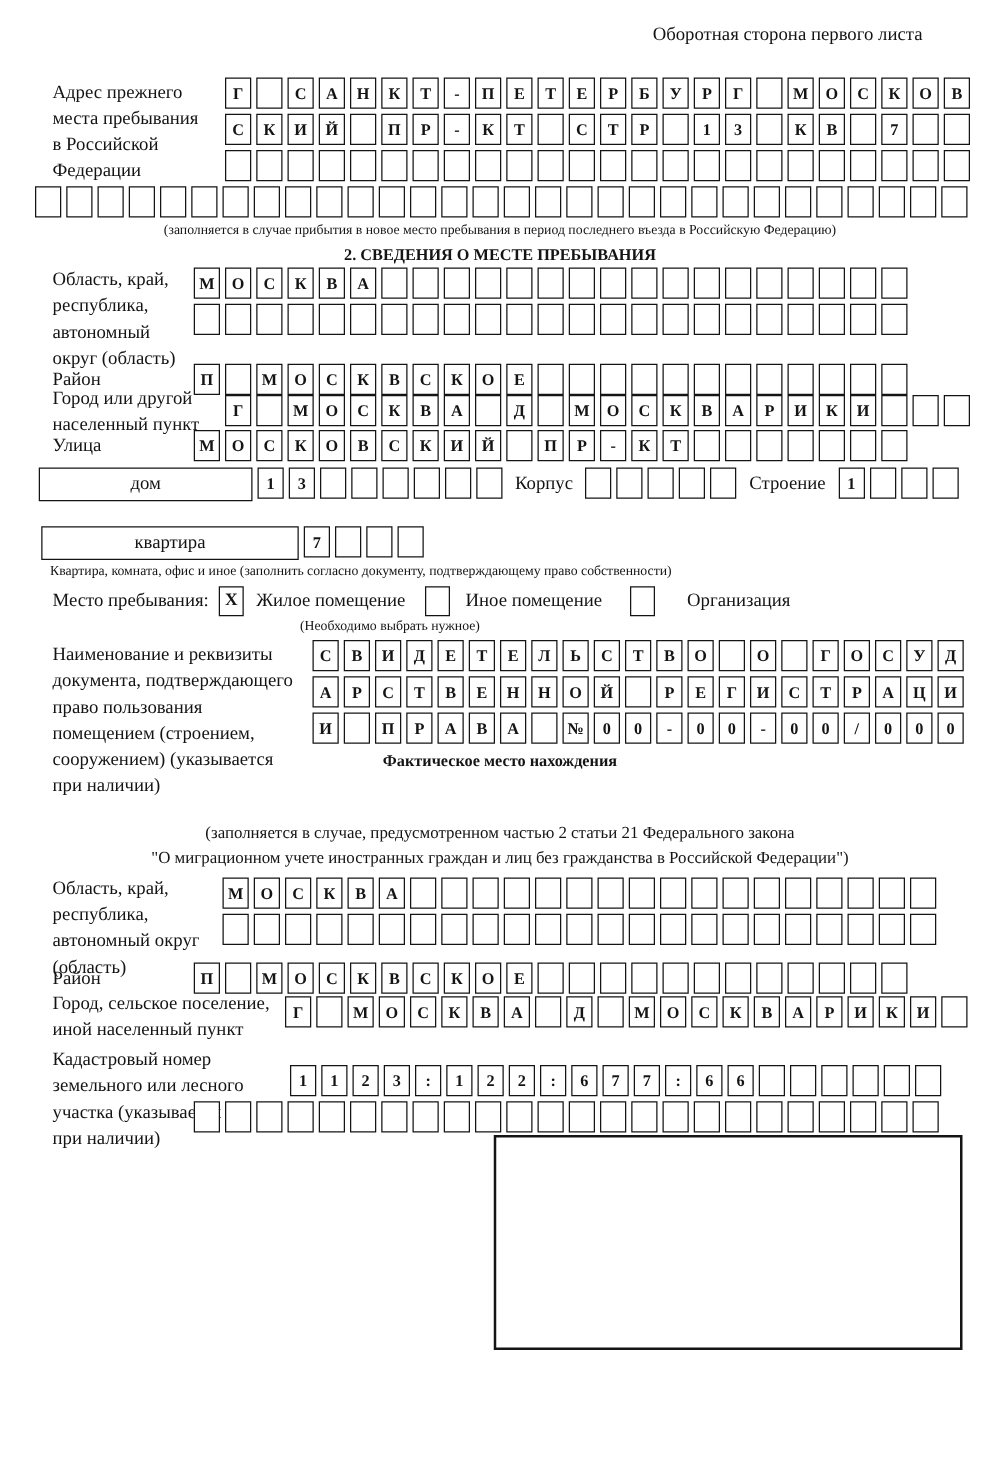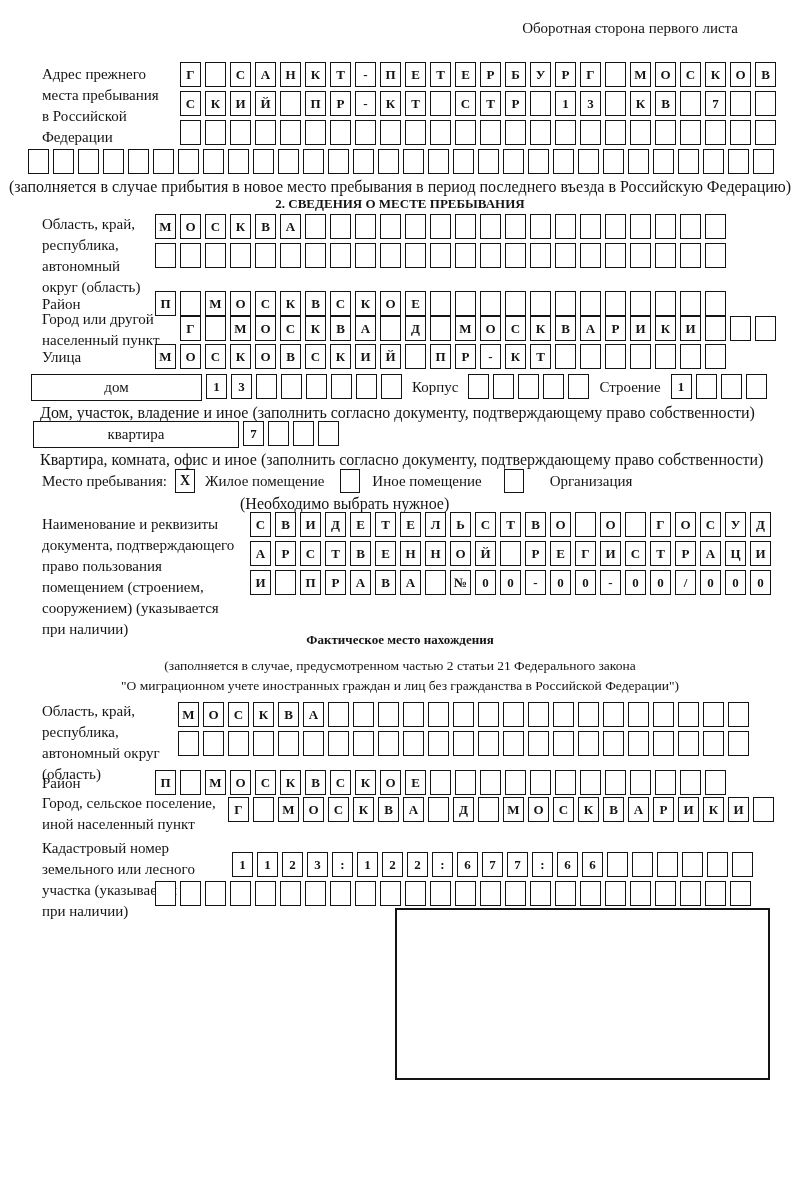--- a/index.html
+++ b/index.html
@@ -14,21 +14,21 @@
     flex:0 0 21px; width:21px; height:25px; box-sizing:border-box;
     border:1.5px solid #141414; background:#fff;
     display:flex; align-items:center; justify-content:center;
     font-size:13px; font-weight:bold; line-height:1;
   }
   .boxlabel {
     box-sizing:border-box; border:1.5px solid #141414; height:27px;
     display:flex; align-items:center; justify-content:center; font-size:15px;
   }
   .inline-lbl { font-size:15px; line-height:27px; }
-  .caption { font-size:16px; }
+  .caption { font-size:11px; }
   .center { left:0; width:800px; text-align:center; }
   .title { font-weight:bold; font-size:13px; }
   .checkbox {
     flex:0 0 20px; width:20px; height:24px; box-sizing:border-box;
     border:1.5px solid #141414; display:flex; align-items:center; justify-content:center;
     font-size:14px; font-weight:bold;
   }
   .mesto-row { display:flex; align-items:center; }
   .domrow { display:flex; }
   .bigbox { box-sizing:border-box; border:2px solid #141414; background:#fff; }
@@ -318,21 +318,20 @@
         <span class="cell"></span>
       </div>
     <div class="inline-lbl" style="margin:0 6px;">Строение</div>
     <div class="cellrow">
         <span class="cell">1</span>
         <span class="cell"></span>
         <span class="cell"></span>
         <span class="cell"></span>
       </div>
   </div>
-  <div class="abs caption" style="left:40px; top:404px;">Дом, участок, владение и иное (заполнить согласно документу, подтверждающему право собственности)</div>
 
   <div class="abs domrow" style="left:33px; top:421px; gap:4px;">
     <div class="boxlabel" style="width:206px;">квартира</div>
     <div class="cellrow">
         <span class="cell">7</span>
         <span class="cell"></span>
         <span class="cell"></span>
         <span class="cell"></span>
       </div>
   </div>
@@ -418,21 +417,21 @@
       <span class="cell">0</span>
       <span class="cell">-</span>
       <span class="cell">0</span>
       <span class="cell">0</span>
       <span class="cell">/</span>
       <span class="cell">0</span>
       <span class="cell">0</span>
       <span class="cell">0</span>
     </div>
 
-  <div class="abs title center" style="top:632px;">Фактическое место нахождения</div>
+  <div class="abs title center" style="top:601px;">Фактическое место нахождения</div>
   <div class="abs caption center" style="top:658px; font-size:13.5px;">(заполняется в случае, предусмотренном частью 2 статьи 21 Федерального закона</div>
   <div class="abs caption center" style="top:678px; font-size:13.5px;">"О миграционном учете иностранных граждан и лиц без гражданства в Российской Федерации")</div>
 
   <div class="abs lbl" style="left:42px; top:701px; width:135px;">Область, край,
 республика,
 автономный округ
 (область)</div>
   <div class="abs cellrow" style="left:178px; top:702px;">
       <span class="cell">М</span>
       <span class="cell">О</span>

